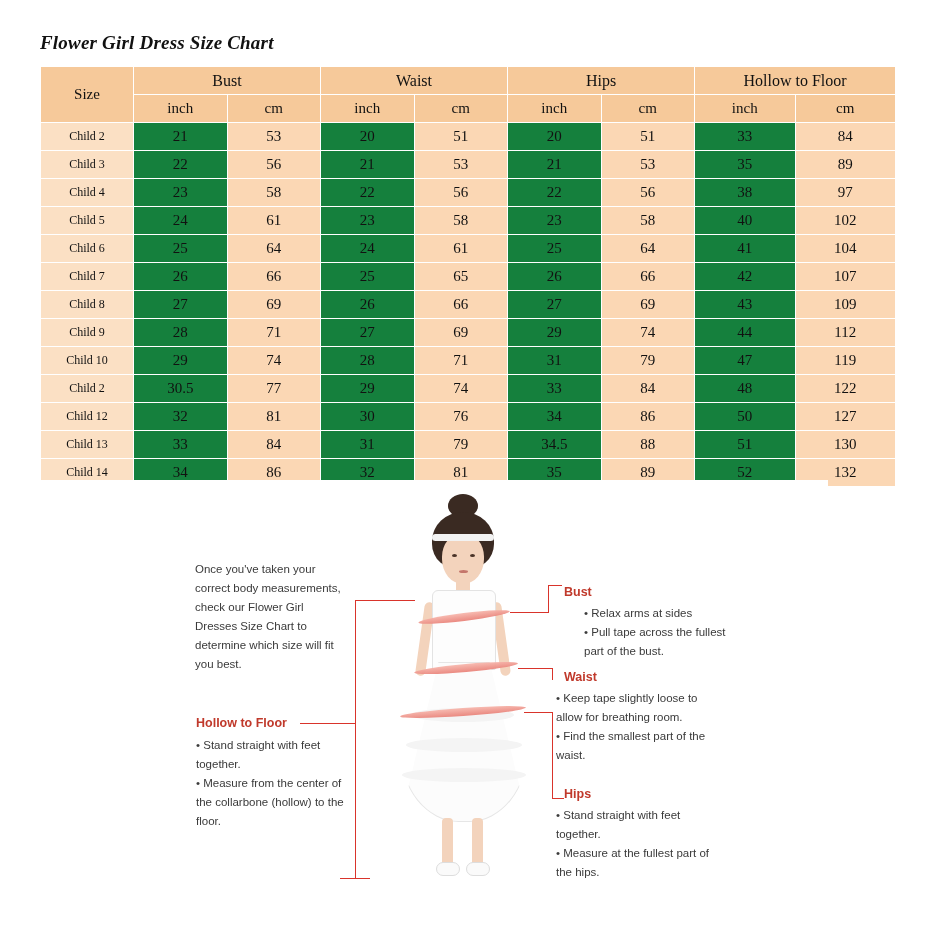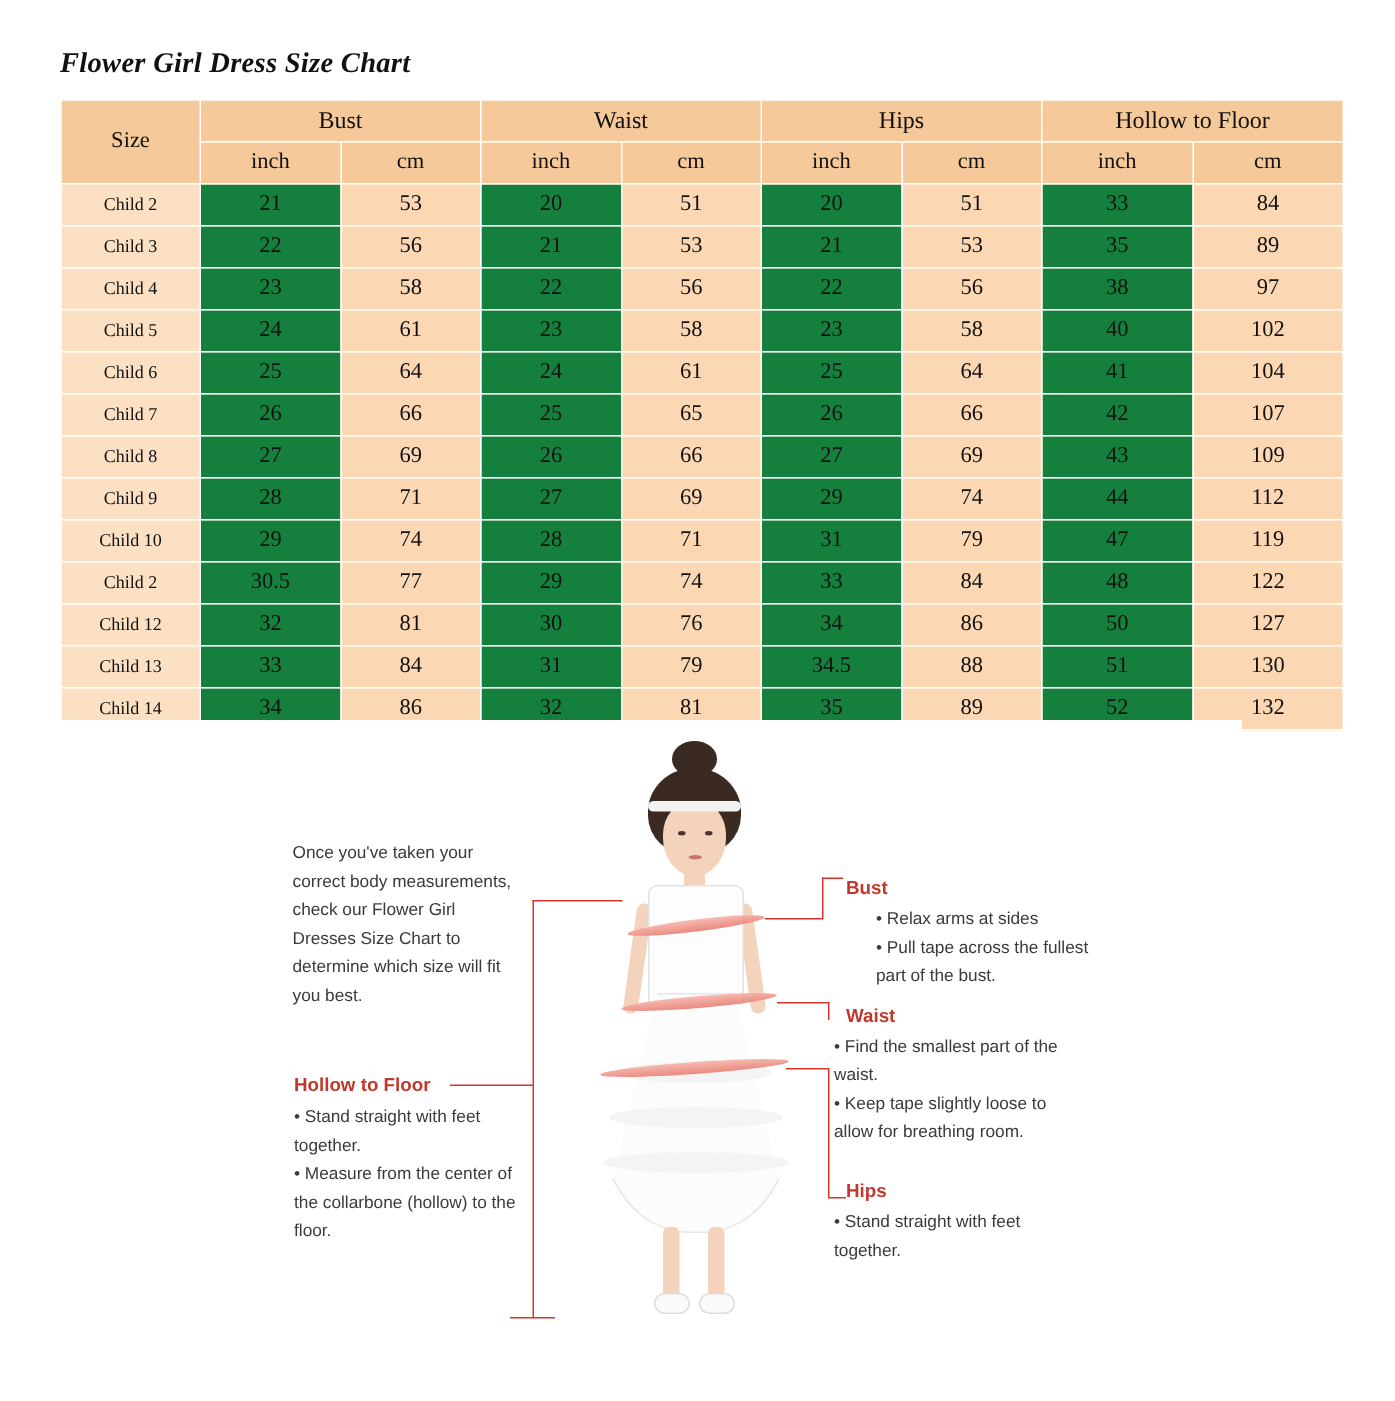--- a/index.html
+++ b/index.html
@@ -369,22 +369,23 @@
   </div>
 
   <div class="note-head" style="left:564px; top:105px;">Bust</div>
   <div class="bullet-list" style="left:556px; top:124px; width:160px;margin-left:28px;">
     <div>Relax arms at sides</div>
     <div>Pull tape across the fullest part of the bust.</div>
   </div>
 
   <div class="note-head" style="left:564px; top:190px;">Waist</div>
   <div class="bullet-list" style="left:556px; top:209px; width:160px;">
+    <div>Keep tape slightly loose to allow for breathing room.</div>
     <div>Find the smallest part of the waist.</div>
-    <div>Keep tape slightly loose to allow for breathing room.</div>
   </div>
 
   <div class="note-head" style="left:564px; top:307px;">Hips</div>
   <div class="bullet-list" style="left:556px; top:326px; width:160px;">
     <div>Stand straight with feet together.</div>
+    <div>Measure at the fullest part of the hips.</div>
   </div>
 
 </div>
 
 </body></html>

